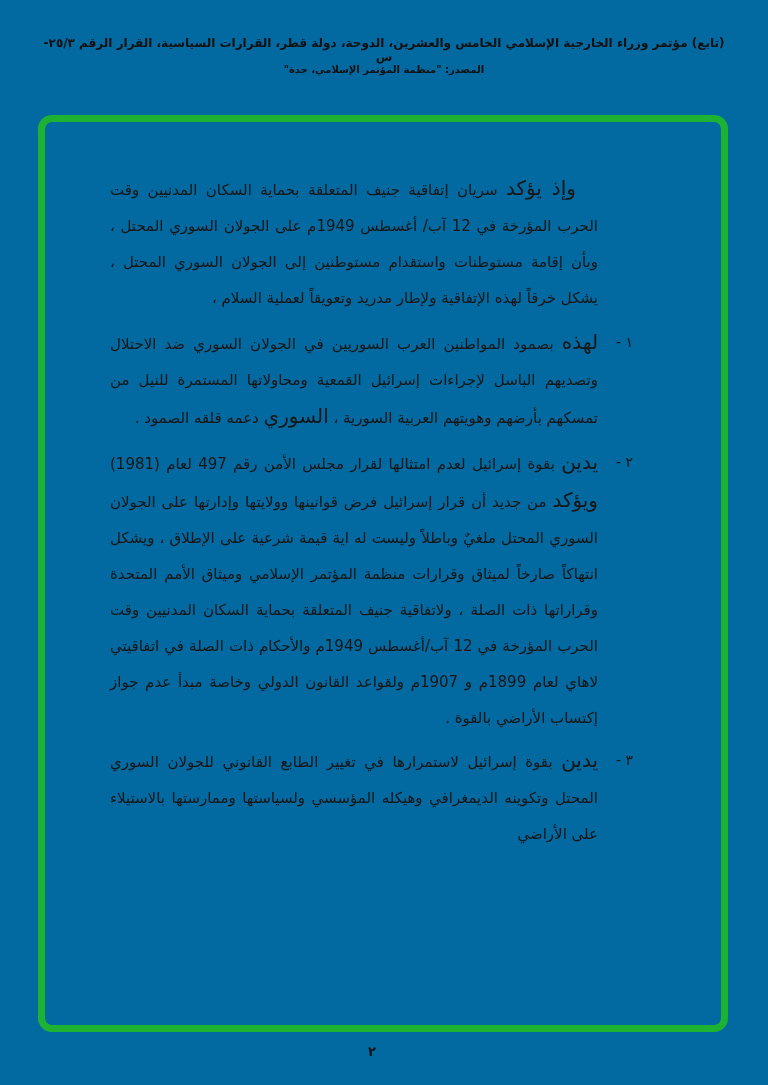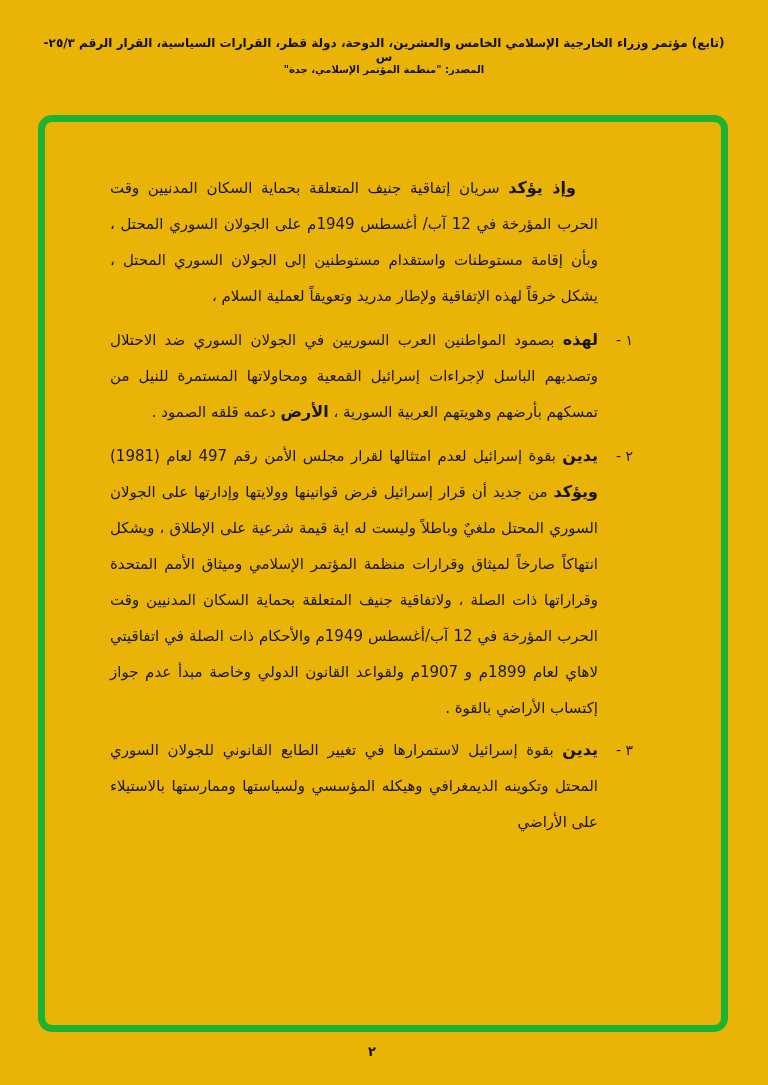--- a/index.html
+++ b/index.html
@@ -1,19 +1,19 @@
 <!DOCTYPE html>
 <html lang="ar"><head>
 <meta charset="utf-8">
 <style>
   html,body{margin:0;padding:0;background:#ffffff;}
   .page{
     position:relative;
     width:768px;height:1085px;
-    background:#eab308;
+    background:#0369a1;
     font-family:"DejaVu Sans", sans-serif;
     color:#1b1b1b;
     overflow:hidden;
   }
   
   .hdr{
     position:absolute;
     left:40px;right:40px;
     direction:rtl;
     text-align:center;
@@ -41,21 +41,21 @@
     font-size:15px;
     line-height:36px;
     color:#161616;
   }
   .para{
     margin:0 35px 0 0;      
     text-align:justify;
     text-align-last:right;
     position:relative;
   }
-  .para b{font-weight:bold;font-size:16px;}
+  .para b{font-weight:normal;font-size:20px;}
   .preamble{text-indent:22px;}
   .item{text-indent:0;}
   .num{
     position:absolute;
     right:-35px;top:0;
     width:30px;
     text-indent:0;
     text-align:left;
     font-size:14px;
     white-space:nowrap;
@@ -84,20 +84,20 @@
 <div class="page">
 
   <div class="hdr hdr1">(تابع) مؤتمر وزراء الخارجية الإسلامي الخامس والعشرين، الدوحة، دولة قطر، القرارات السياسية، القرار الرقم ٢٥/٣-س</div>
 
   <div class="hdr hdr2">المصدر:  "منظمة المؤتمر الإسلامي، جدة"</div>
 
   <div class="green-box" style="border-color: rgb(30, 178, 51);"></div>
 
   <div class="doc-body">
       <div class="para preamble"><b>وإذ يؤكد</b><span> سريان إتفاقية جنيف المتعلقة بحماية السكان المدنيين وقت  الحرب المؤرخة في 12 آب/ أغسطس 1949م على الجولان السوري المحتل ، وبأن إقامة مستوطنات واستقدام مستوطنين إلى الجولان السوري المحتل ، يشكل خرقاً لهذه الإتفاقية ولإطار مدريد وتعويقاً لعملية السلام ،</span></div>
-      <div class="para item"><span class="num">١ -</span><b>لهذه</b><span> بصمود المواطنين العرب السوريين في الجولان السوري ضد الاحتلال  وتصديهم الباسل لإجراءات إسرائيل القمعية ومحاولاتها المستمرة للنيل من تمسكهم بأرضهم وهويتهم العربية السورية ، </span><b>الأرض</b><span> دعمه قلقه الصمود .</span></div>
+      <div class="para item"><span class="num">١ -</span><b>لهذه</b><span> بصمود المواطنين العرب السوريين في الجولان السوري ضد الاحتلال  وتصديهم الباسل لإجراءات إسرائيل القمعية ومحاولاتها المستمرة للنيل من تمسكهم بأرضهم وهويتهم العربية السورية ، </span><b>السوري</b><span> دعمه قلقه الصمود .</span></div>
       <div class="para item"><span class="num">٢ -</span><b>يدين</b><span> بقوة إسرائيل لعدم امتثالها لقرار مجلس الأمن رقم 497 لعام (1981) </span><b>ويؤكد</b><span> من جديد أن قرار إسرائيل فرض قوانينها وولايتها وإدارتها على الجولان السوري المحتل ملغيٌ وباطلاً وليست له اية قيمة شرعية على الإطلاق ، ويشكل انتهاكاً صارخاً لميثاق وقرارات منظمة المؤتمر الإسلامي وميثاق الأمم المتحدة وقراراتها ذات الصلة ، ولاتفاقية جنيف المتعلقة بحماية السكان المدنيين وقت الحرب المؤرخة في 12 آب/أغسطس 1949م والأحكام ذات الصلة في اتفاقيتي لاهاي لعام 1899م و 1907م ولقواعد القانون الدولي وخاصة مبدأ عدم جواز إكتساب الأراضي بالقوة .</span></div>
       <div class="para item"><span class="num">٣ -</span><b>يدين</b><span> بقوة إسرائيل لاستمرارها في تغيير الطابع القانوني للجولان السوري المحتل وتكوينه الديمغرافي وهيكله المؤسسي ولسياستها وممارستها بالاستيلاء على الأراضي</span></div>
     </div>
 
   <div class="page-num">٢</div>
 
 </div>
 
 </body></html>

